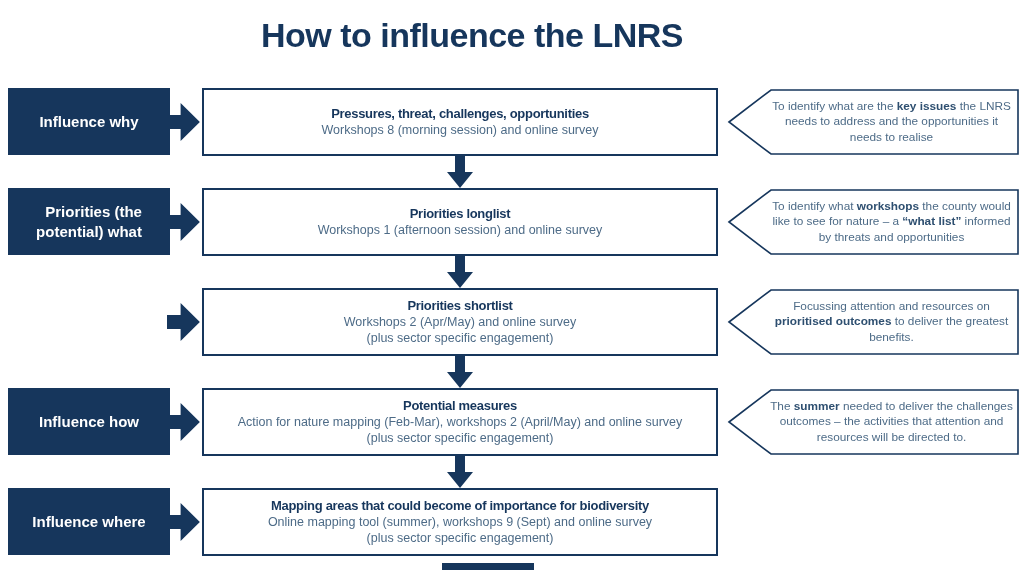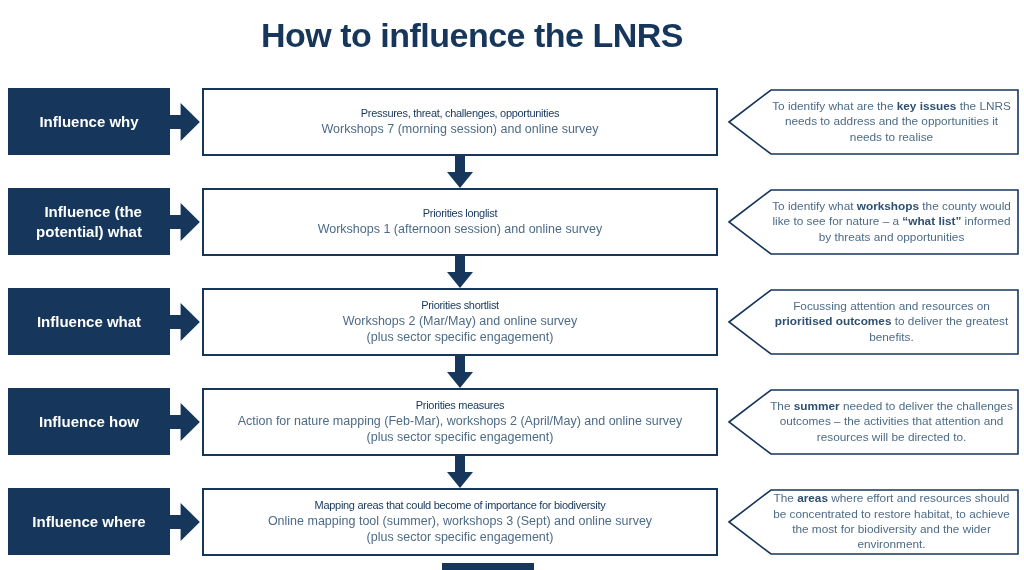--- a/index.html
+++ b/index.html
@@ -78,22 +78,22 @@
     height: 68px;
     border: 2px solid var(--navy);
     background: #ffffff;
     display: flex;
     flex-direction: column;
     align-items: center;
     justify-content: center;
   }
 
   .mid-title {
-    font-weight: normal;
-    font-size: 11px;
+    font-weight: bold;
+    font-size: 13px;
     letter-spacing: -0.3px;
     color: var(--navy);
     white-space: nowrap;
     line-height: 1.25;
   }
 
   .mid-sub {
     font-size: 12.5px;
     color: var(--muted);
     text-align: center;
@@ -165,38 +165,38 @@
   <div class="row" style="top: 88px;">
     <div class="label-box">
       <span class="label-text">Influence why</span>
     </div>
     <svg class="right-arrow" viewBox="0 0 30 40" preserveAspectRatio="none" aria-hidden="true">
       <polygon points="0,13 12,13 12,1 29,20 12,39 12,27 0,27"></polygon>
     </svg>
     <div class="mid-box">
       <div class="mid-title">Pressures, threat, challenges, opportunities</div>
       <div class="mid-sub">
-            <div>Workshops 7 (morning session) and online survey</div>
+            <div>Workshops 8 (morning session) and online survey</div>
           </div>
     </div>
     <div class="callout">
       <svg class="callout-shape" viewBox="0 0 293 68" preserveAspectRatio="none" aria-hidden="true">
         <polygon points="2,34 44,2 291,2 291,66 44,66" vector-effect="non-scaling-stroke"></polygon>
       </svg>
       <div class="callout-text">
         <div class="callout-rich"><span>To identify what are the </span><span class="b">key issues</span><span> the LNRS needs to address and the opportunities it needs to realise</span></div>
       </div>
     </div>
   </div>
 <svg class="down-arrow" viewBox="0 0 26 33" preserveAspectRatio="none" aria-hidden="true" style="top: 155px;">
         <polygon points="8,0 18,0 18,17 26,17 13,33 0,17 8,17"></polygon>
       </svg>
   <div class="row" style="top: 188px;">
     <div class="label-box">
-      <span class="label-text">Influence (the
+      <span class="label-text">Priorities (the
 potential) what</span>
     </div>
     <svg class="right-arrow" viewBox="0 0 30 40" preserveAspectRatio="none" aria-hidden="true">
       <polygon points="0,13 12,13 12,1 29,20 12,39 12,27 0,27"></polygon>
     </svg>
     <div class="mid-box">
       <div class="mid-title">Priorities longlist</div>
       <div class="mid-sub">
             <div>Workshops 1 (afternoon session) and online survey</div>
           </div>
@@ -207,30 +207,27 @@
       </svg>
       <div class="callout-text">
         <div class="callout-rich"><span>To identify what </span><span class="b">workshops</span><span> the county would like to see for nature – a </span><span class="b">“what list”</span><span> informed by threats and opportunities</span></div>
       </div>
     </div>
   </div>
 <svg class="down-arrow" viewBox="0 0 26 33" preserveAspectRatio="none" aria-hidden="true" style="top: 255px;">
         <polygon points="8,0 18,0 18,17 26,17 13,33 0,17 8,17"></polygon>
       </svg>
   <div class="row" style="top: 288px;">
-    <div class="label-box">
-      <span class="label-text">Influence what</span>
-    </div>
     <svg class="right-arrow" viewBox="0 0 30 40" preserveAspectRatio="none" aria-hidden="true">
       <polygon points="0,13 12,13 12,1 29,20 12,39 12,27 0,27"></polygon>
     </svg>
     <div class="mid-box">
       <div class="mid-title">Priorities shortlist</div>
       <div class="mid-sub">
-            <div>Workshops 2 (Mar/May) and online survey</div>
+            <div>Workshops 2 (Apr/May) and online survey</div>
             <div>(plus sector specific engagement)</div>
           </div>
     </div>
     <div class="callout">
       <svg class="callout-shape" viewBox="0 0 293 68" preserveAspectRatio="none" aria-hidden="true">
         <polygon points="2,34 44,2 291,2 291,66 44,66" vector-effect="non-scaling-stroke"></polygon>
       </svg>
       <div class="callout-text">
         <div class="callout-rich"><span>Focussing attention and resources on </span><span class="b">prioritised outcomes</span><span> to deliver the greatest benefits.</span></div>
       </div>
@@ -240,21 +237,21 @@
         <polygon points="8,0 18,0 18,17 26,17 13,33 0,17 8,17"></polygon>
       </svg>
   <div class="row" style="top: 388px;">
     <div class="label-box">
       <span class="label-text">Influence how</span>
     </div>
     <svg class="right-arrow" viewBox="0 0 30 40" preserveAspectRatio="none" aria-hidden="true">
       <polygon points="0,13 12,13 12,1 29,20 12,39 12,27 0,27"></polygon>
     </svg>
     <div class="mid-box">
-      <div class="mid-title">Priorities measures</div>
+      <div class="mid-title">Potential measures</div>
       <div class="mid-sub">
             <div>Action for nature mapping (Feb-Mar), workshops 2 (April/May) and online survey</div>
             <div>(plus sector specific engagement)</div>
           </div>
     </div>
     <div class="callout">
       <svg class="callout-shape" viewBox="0 0 293 68" preserveAspectRatio="none" aria-hidden="true">
         <polygon points="2,34 44,2 291,2 291,66 44,66" vector-effect="non-scaling-stroke"></polygon>
       </svg>
       <div class="callout-text">
@@ -268,28 +265,20 @@
   <div class="row" style="top: 488px;">
     <div class="label-box">
       <span class="label-text">Influence where</span>
     </div>
     <svg class="right-arrow" viewBox="0 0 30 40" preserveAspectRatio="none" aria-hidden="true">
       <polygon points="0,13 12,13 12,1 29,20 12,39 12,27 0,27"></polygon>
     </svg>
     <div class="mid-box">
       <div class="mid-title">Mapping areas that could become of importance for biodiversity</div>
       <div class="mid-sub">
-            <div>Online mapping tool (summer), workshops 3 (Sept) and online survey</div>
+            <div>Online mapping tool (summer), workshops 9 (Sept) and online survey</div>
             <div>(plus sector specific engagement)</div>
           </div>
-    </div>
-    <div class="callout">
-      <svg class="callout-shape" viewBox="0 0 293 68" preserveAspectRatio="none" aria-hidden="true">
-        <polygon points="2,34 44,2 291,2 291,66 44,66" vector-effect="non-scaling-stroke"></polygon>
-      </svg>
-      <div class="callout-text">
-        <div class="callout-rich"><span>The </span><span class="b">areas</span><span> where effort and resources should be concentrated to restore habitat, to achieve the most for biodiversity and the wider environment.</span></div>
-      </div>
     </div>
   </div>
 </div>
   <div class="bottom-partial"></div>
 </div>
 
 </body></html>

